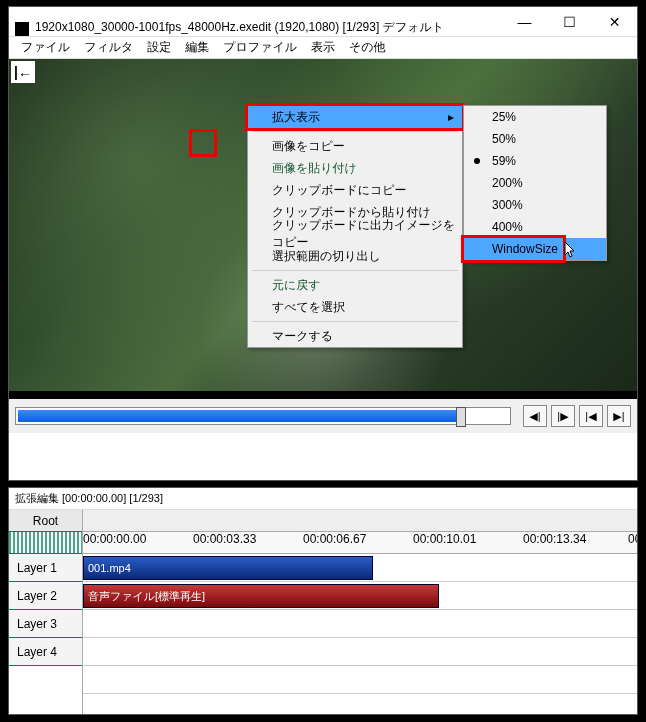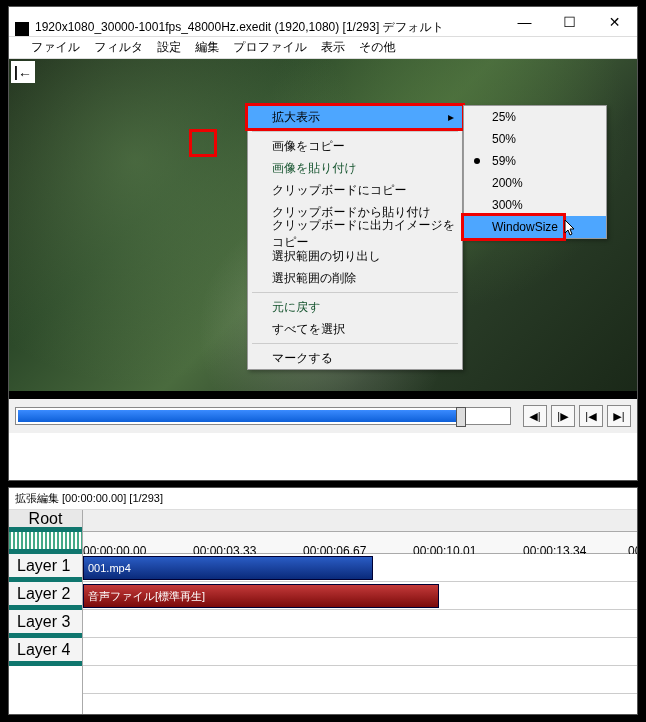--- a/index.html
+++ b/index.html
@@ -4,21 +4,21 @@
 <style>
 *{box-sizing:border-box;margin:0;padding:0;font-family:"Yu Gothic UI","Meiryo",sans-serif;font-size:12px}
 body{background:#000;width:646px;height:722px;overflow:hidden}
 .win{background:#fff;border:1px solid #555;position:absolute}
 .main-win{left:8px;top:6px;width:630px;height:475px}
 .titlebar{height:30px;background:#fff;display:flex;align-items:flex-end;padding-left:6px;border-bottom:1px solid #ddd}
 .title-icon{width:14px;height:14px;background:#000;margin-right:6px}
 .title-text{flex:1;white-space:nowrap;overflow:hidden}
 .winbtns{display:flex;height:100%}
 .winbtn{width:45px;display:flex;align-items:center;justify-content:center;font-size:14px}
-.menubar{height:22px;display:flex;align-items:center;padding-left:22px;gap:14px;border-bottom:1px solid #ddd}
+.menubar{height:22px;display:flex;align-items:center;padding-left:12px;gap:14px;border-bottom:1px solid #ddd}
 .menubar span{cursor:default}
 .preview{position:relative;height:340px;background:linear-gradient(135deg,#1a2818,#2d4a2a 30%,#4a6b3e 50%,#2a3d28 70%,#1a2818);overflow:hidden}
 .preview::before{content:"";position:absolute;inset:0;background:radial-gradient(circle at 20% 30%,rgba(120,160,100,.4),transparent 40%),radial-gradient(circle at 70% 20%,rgba(80,120,60,.5),transparent 35%),radial-gradient(circle at 50% 80%,rgba(200,200,190,.3),transparent 30%)}
 .back-arrow{position:absolute;left:2px;top:2px;width:24px;height:22px;background:#fff;display:flex;align-items:center;justify-content:center;font-weight:bold;font-size:14px}
 .redbox-small{position:absolute;left:180px;top:70px;width:28px;height:28px;border:3px solid #e00}
 .ctxmenu{position:absolute;left:238px;top:98px;width:216px;background:#f0f0f0;border:1px solid #999;box-shadow:2px 2px 4px rgba(0,0,0,.3);z-index:5}
 .ctxitem{height:22px;display:flex;align-items:center;padding-left:24px;position:relative}
 .ctxitem.hl{background:#4da6ff}
 .ctxitem.disabled{color:#14532d}
 .ctxsep{height:1px;background:#ccc;margin:3px 4px}
@@ -35,24 +35,24 @@
 .controls{height:34px;background:#f0f0f0;display:flex;align-items:center;padding:0 6px;gap:4px}
 .seekbar{flex:1;height:18px;position:relative;border:1px solid #888;background:#fff;margin-right:8px}
 .seekfill{position:absolute;left:2px;top:2px;bottom:2px;right:52px;background:linear-gradient(#3a8bff,#0d5fd8)}
 .seekhead{position:absolute;right:44px;top:-1px;width:10px;height:20px;background:#ddd;border:1px solid #555}
 .ctrlbtn{width:24px;height:22px;border:1px solid #888;background:#f8f8f8;display:flex;align-items:center;justify-content:center;font-size:11px}
 .timeline-win{left:8px;top:487px;width:630px;height:228px}
 .tl-title{height:22px;display:flex;align-items:center;padding-left:6px;border-bottom:1px solid #ddd;font-size:11px}
 .tl-body{display:flex;height:calc(100% - 22px);overflow:hidden}
 .tl-left{width:74px;border-right:1px solid #aaa}
 .tl-right{flex:1;position:relative;overflow:hidden}
-.tl-row{height:28px;border-bottom:5px solid #0f766e;display:flex;align-items:center;padding-left:8px;background:#f4f4f4;font-size:16px}
+.tl-row{height:28px;border-bottom:1px solid #0f766e;display:flex;align-items:center;padding-left:8px;background:#f4f4f4;font-size:12px}
 .tl-row.root{height:22px;background:#e8e8e8;justify-content:center;padding:0}
 .tl-ruler{height:22px;background:#f8f8f8;border-bottom:1px solid #aaa;position:relative;font-size:10px}
-.tl-ruler span{position:absolute;top:12px}
+.tl-ruler span{position:absolute;top:0}
 .tl-track{height:28px;border-bottom:1px solid #ccc;position:relative;background:#fff}
 .clip{position:absolute;top:2px;height:24px;border:1px solid #003;display:flex;align-items:center;padding-left:4px;color:#fff;font-size:11px}
 .clip-video{left:0;width:290px;background:linear-gradient(#2a5cc4,#0a2a7a)}
 .clip-audio{left:0;width:356px;background:linear-gradient(#c43a3a,#7a0a0a)}
 .stripes{background:repeating-linear-gradient(90deg,#4a8 0,#4a8 2px,#fff 2px,#fff 4px)}
 </style>
 </head>
 <body>
 
 <div class="win main-win">
@@ -88,37 +88,37 @@
       <span class="ctxarrow">▸</span>
       <div class="redframe" style="left:-3px;top:-3px;right:-3px;bottom:-3px"></div>
     </div>
     <div class="ctxsep"></div>
     <div class="ctxitem">画像をコピー</div>
     <div class="ctxitem disabled">画像を貼り付け</div>
     <div class="ctxitem">クリップボードにコピー</div>
     <div class="ctxitem">クリップボードから貼り付け</div>
     <div class="ctxitem">クリップボードに出力イメージをコピー</div>
     <div class="ctxitem">選択範囲の切り出し</div>
-    <div class="ctxitem">選択範囲の削除</div>
     <div class="ctxsep"></div>
     <div class="ctxitem disabled">元に戻す</div>
     <div class="ctxitem">すべてを選択</div>
     <div class="ctxsep"></div>
     <div class="ctxitem">マークする</div>
   </div>
 
   <div class="submenu">
     <div class="subitem">25%</div>
     <div class="subitem">50%</div>
     <div class="subitem">
       <div class="bullet"></div>
       <span>59%</span>
     </div>
     <div class="subitem">200%</div>
     <div class="subitem">300%</div>
+    <div class="subitem">400%</div>
     <div class="subitem hl">
       <span>WindowSize</span>
       <div class="redframe" style="left:-3px;top:-3px;right:40px;bottom:-3px"></div>
       <svg class="cursor-img" style="position:absolute;right:28px;top:4px" viewBox="0 0 12 18">
           <path d="M0 0 L0 13 L3 10 L5 15 L7 14 L5 9 L9 9 Z" fill="#fff" stroke="#000"></path>
         </svg>
     </div>
   </div>
 
   <div class="controls">

